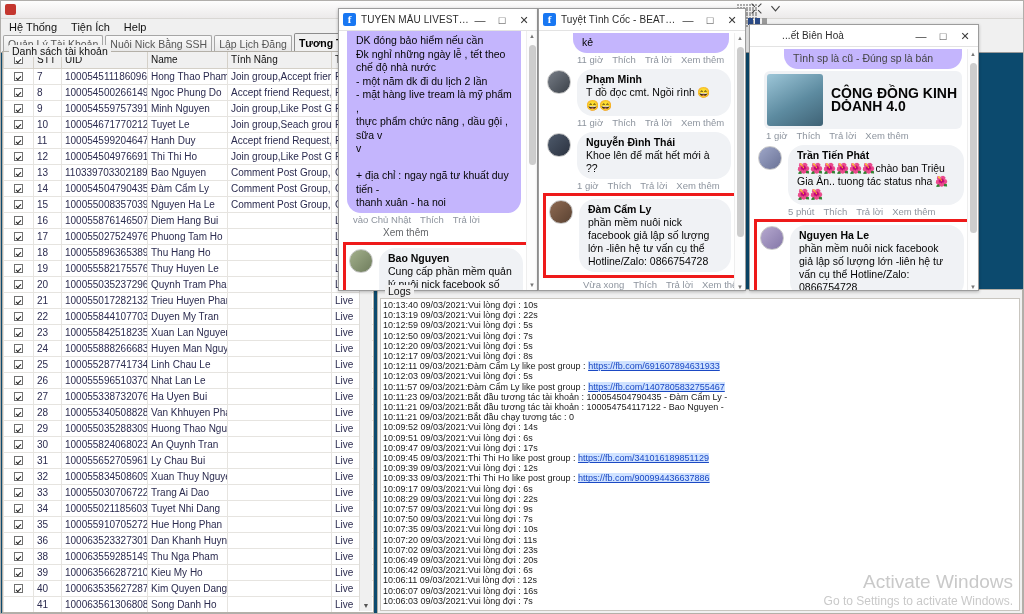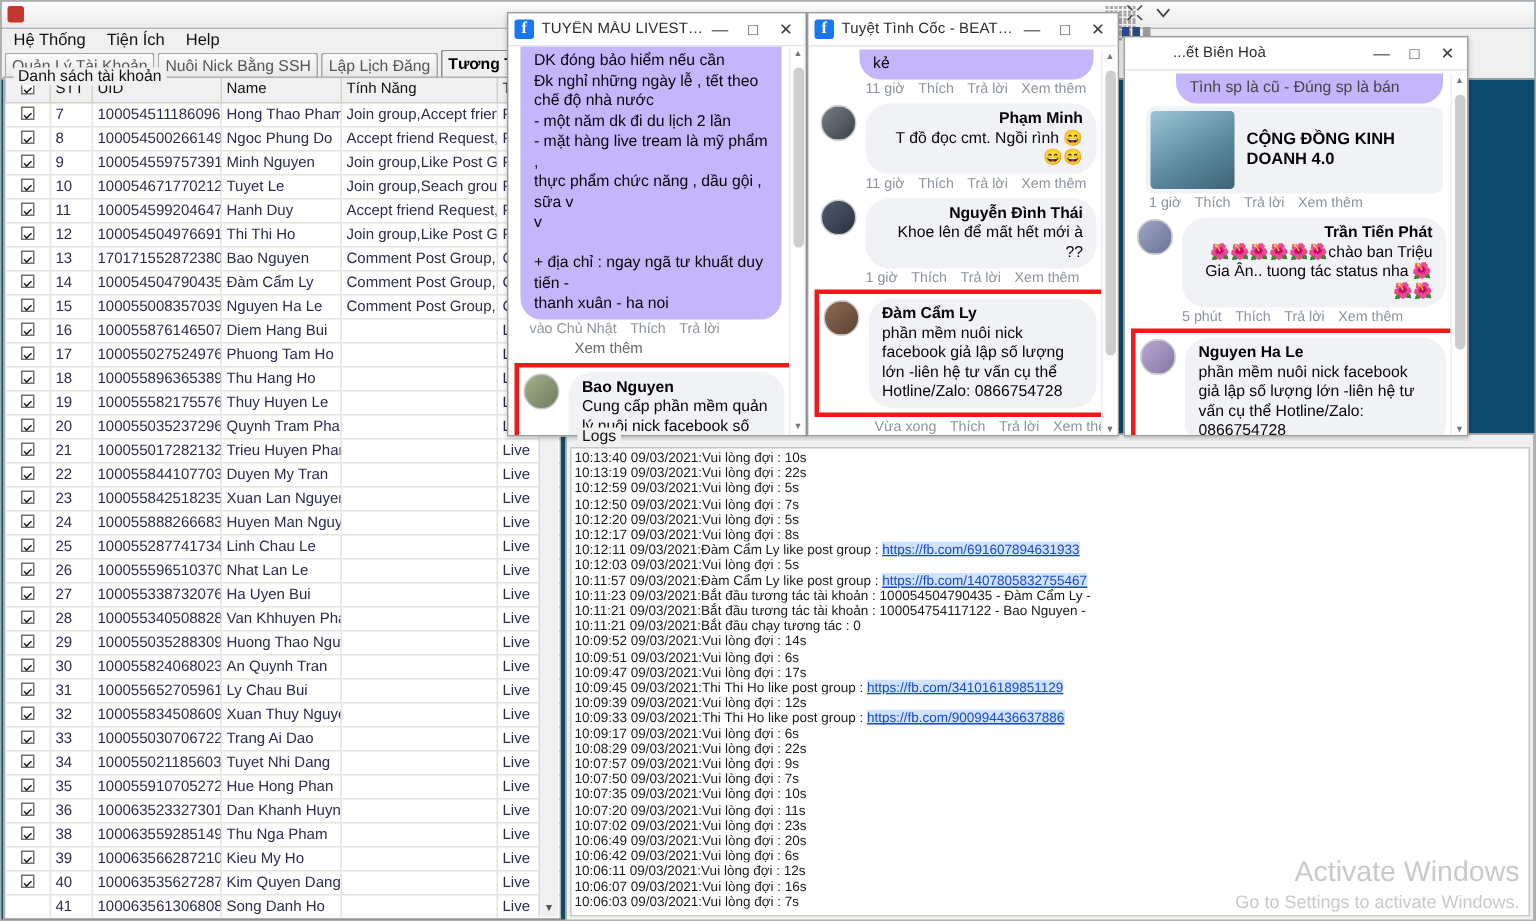--- a/index.html
+++ b/index.html
@@ -163,21 +163,21 @@
   }
   .fbwin .scroll .sthumb{
     position:absolute; left:2px; width:7px; background:#cdcdcd;
     border-radius:4px;
   }
   .fbwin .scroll .sarr{
     position:absolute; left:0; right:0; height:10px; font-size:6px;
     text-align:center; color:#777; line-height:10px;
   }
 
-  .cmt{ display:flex; padding:4px 14px 0 8px;text-align:right; }
+  .cmt{ display:flex; padding:4px 14px 0 8px; }
   .avatar{
     width:24px; height:24px; border-radius:50%;
     flex:0 0 auto; margin-right:6px; margin-top:1px;
     background:linear-gradient(135deg,#a3b08c,#6f7d5d);
     border:1px solid #c9c9c9;
   }
   .avatar.a2{ background:linear-gradient(135deg,#777d86,#3b4149); }
   .avatar.a3{ background:linear-gradient(135deg,#4e5a6b,#2b3240); }
   .avatar.a4{ background:linear-gradient(135deg,#8e6a52,#5a4232); }
   .avatar.a5{ background:linear-gradient(135deg,#9fa7c8,#6a7296); }
@@ -212,21 +212,21 @@
   }
   .postimg{
     width:56px; height:52px; flex:0 0 auto; border-radius:3px;
     background:linear-gradient(150deg,#9dc6d8,#5d8ba0 55%,#3f6275);
     margin-right:8px;
   }
   .cardrow{
     display:flex; align-items:center; background:#f0f2f5;
     border-radius:6px; margin:2px 16px 0 14px; padding:3px;
   }
-  .cardttl{ font-weight:bold; font-size:11px; line-height:13px; color:#050505; }
+  .cardttl{ font-weight:bold; font-size:14px; line-height:13px; color:#050505; }
 
   
   #win3-chrome{
     position:absolute; left:746px; top:0px; width:60px; height:16px;
     display:flex; align-items:center; gap:6px; padding-left:4px;
     color:#444; font-size:11px;
   }
   #taskbar-frag{
     position:absolute; left:748px; top:16px; width:42px; height:10px;
     display:flex; gap:2px; align-items:center;
@@ -337,21 +337,21 @@
             <td class="col-chk"><span class="cb"></span></td>
             <td class="col-stt">12</td>
             <td class="col-uid">100054504976691</td>
             <td class="col-name">Thi Thi Ho</td>
             <td class="col-feat">Join group,Like Post Group,Seach gro...</td>
             <td class="col-stat">Finish</td>
           </tr>
           <tr>
             <td class="col-chk"><span class="cb"></span></td>
             <td class="col-stt">13</td>
-            <td class="col-uid">170171552872380</td>
+            <td class="col-uid">110339703302189</td>
             <td class="col-name">Bao Nguyen</td>
             <td class="col-feat">Comment Post Group,</td>
             <td class="col-stat">Comment P</td>
           </tr>
           <tr>
             <td class="col-chk"><span class="cb"></span></td>
             <td class="col-stt">14</td>
             <td class="col-uid">100054504790435</td>
             <td class="col-name">Đàm Cẩm Ly</td>
             <td class="col-feat">Comment Post Group,Like Post Group,...</td>

